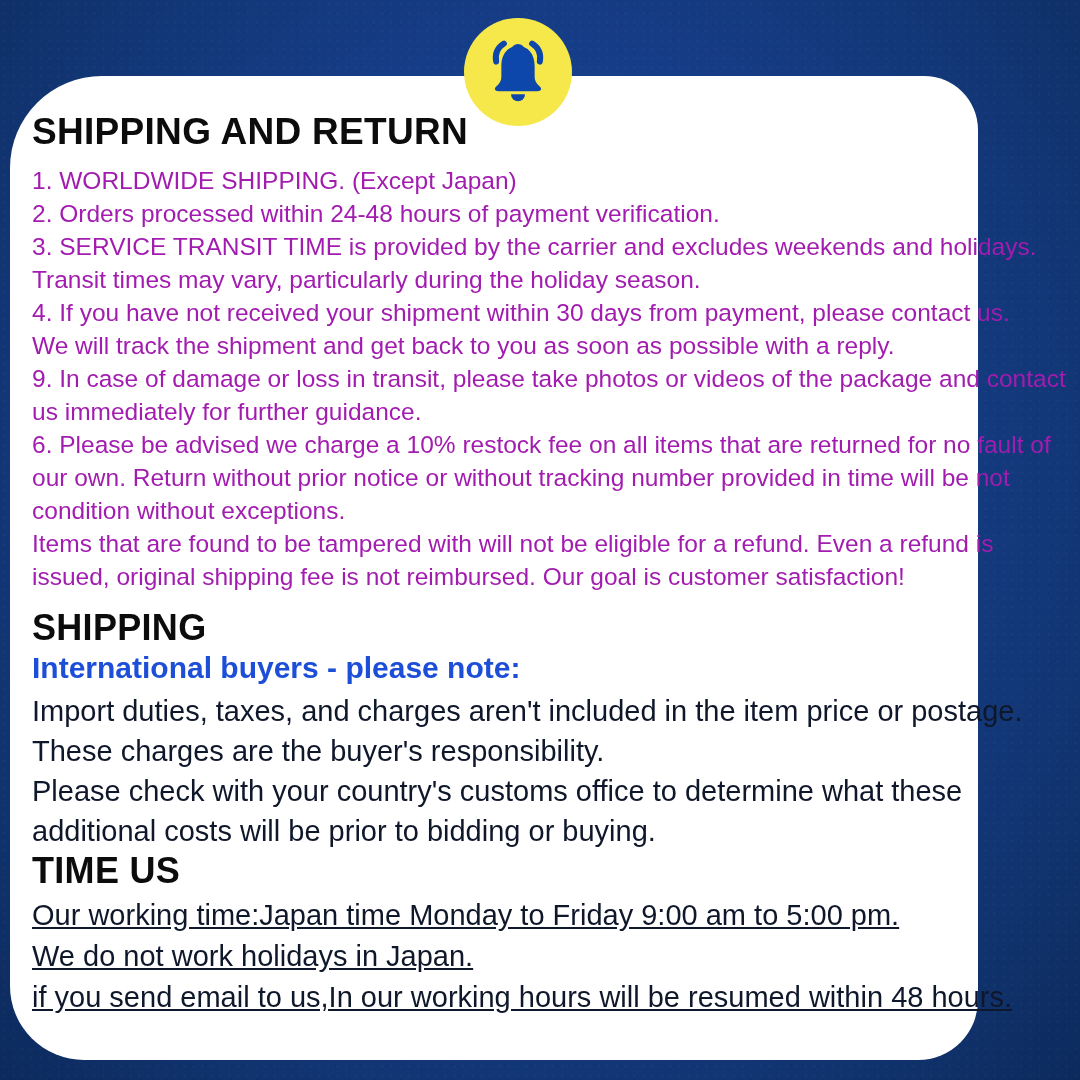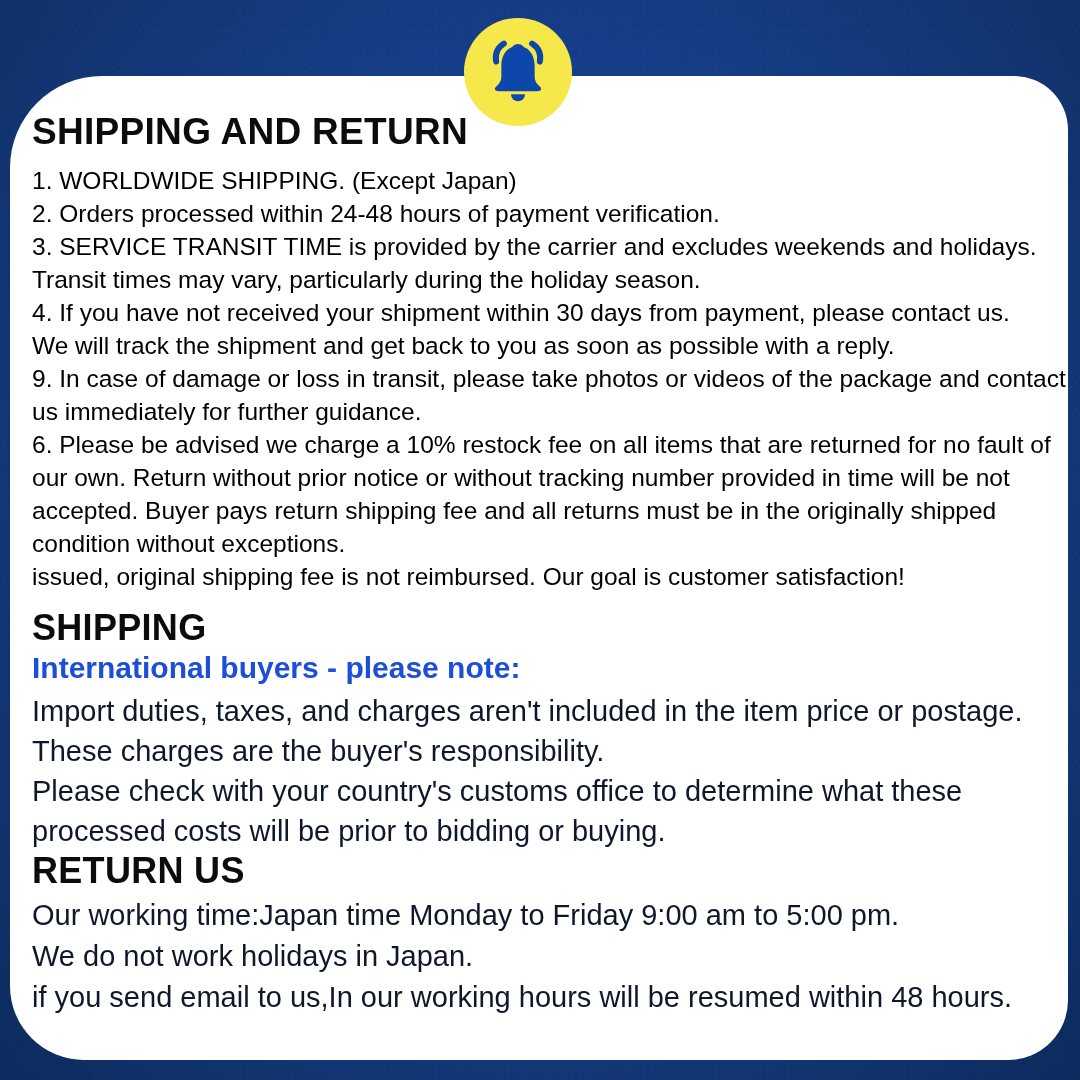--- a/index.html
+++ b/index.html
@@ -15,44 +15,44 @@
   }
   .bg::after{
     content:'';position:absolute;inset:0;opacity:.45;
     background-image:
       radial-gradient(rgba(255,255,255,.06) 1px, transparent 1.3px),
       radial-gradient(rgba(0,0,0,.10) 1px, transparent 1.3px);
     background-size:9px 9px,13px 13px;
     background-position:0 0,4px 6px;
   }
   .card{
-    position:absolute;left:10px;top:76px;width:1058px;height:984px;
+    position:absolute;left:10px;top:76px;width:968px;height:984px;
     background:#ffffff;
     border-radius:92px 54px 60px 74px;
     box-sizing:border-box;
     padding:0 8px 0 22px;
   }
   .badge{
     position:absolute;left:464px;top:18px;width:108px;height:108px;
     background:#f6e84b;border-radius:50%;
     display:flex;align-items:center;justify-content:center;
   }
   h1,h2{
     font-weight:800;color:#0c0c0c;letter-spacing:.3px;margin:0;
   }
   .h-shipping{font-size:37px;line-height:40px;margin:36px 0 12px;}
   .h-payment{font-size:36px;line-height:42px;margin:14px 0 0;}
   .h-about{font-size:36px;line-height:40px;margin:0 0 0;}
   .line-sm{
-    font-size:24.5px;line-height:33px;color:#000000;white-space:nowrap;
+    font-size:24.5px;line-height:33px;color:#a21caf;white-space:nowrap;
   }
   .line-lg{
     font-size:29px;line-height:40px;color:#0f172a;white-space:nowrap;
   }
-  .about-wrap .line-lg{line-height:41px;}
+  .about-wrap .line-lg{line-height:41px;text-decoration:underline;}
   .red-note{
     color:#1d4ed8;font-weight:700;font-size:30px;line-height:34px;
     margin:2px 0 0;white-space:nowrap;
   }
   .payment-lines{margin-top:6px;}
   .about-wrap{margin-top:4px;}
 </style>
 </head>
 <body>
 
@@ -65,35 +65,35 @@
         <div class="line-sm">1. WORLDWIDE SHIPPING. (Except Japan)</div>
         <div class="line-sm">2. Orders processed within 24-48 hours of payment verification.</div>
         <div class="line-sm">3. SERVICE TRANSIT TIME is provided by the carrier and excludes weekends and holidays.</div>
         <div class="line-sm">Transit times may vary, particularly during the holiday season.</div>
         <div class="line-sm">4. If you have not received your shipment within 30 days from payment, please contact us.</div>
         <div class="line-sm">We will track the shipment and get back to you as soon as possible with a reply.</div>
         <div class="line-sm">9. In case of damage or loss in transit, please take photos or videos of the package and contact</div>
         <div class="line-sm">us immediately for further guidance.</div>
         <div class="line-sm">6. Please be advised we charge a 10% restock fee on all items that are returned for no fault of</div>
         <div class="line-sm">our own. Return without prior notice or without tracking number provided in time will be not</div>
-        <div class="line-sm">accepted. Buyer pays return shipping fee and all returns must be in the originally shipped</div>
         <div class="line-sm">condition without exceptions.</div>
+        <div class="line-sm">Items that are found to be tampered with will not be eligible for a refund. Even a refund is</div>
         <div class="line-sm">issued, original shipping fee is not reimbursed. Our goal is customer satisfaction!</div>
       </div>
 
     <h2 class="h-payment">SHIPPING</h2>
     <div class="red-note">International buyers - please note:</div>
     <div class="lines payment-lines">
         <div class="line-lg">Import duties, taxes, and charges aren't included in the item price or postage.</div>
         <div class="line-lg">These charges are the buyer's responsibility.</div>
         <div class="line-lg">Please check with your country's customs office to determine what these</div>
-        <div class="line-lg">processed costs will be prior to bidding or buying.</div>
+        <div class="line-lg">additional costs will be prior to bidding or buying.</div>
       </div>
 
-    <h2 class="h-about">RETURN US</h2>
+    <h2 class="h-about">TIME US</h2>
     <div class="lines about-wrap">
         <div class="line-lg">Our working time:Japan time Monday to Friday 9:00 am to 5:00 pm.</div>
         <div class="line-lg">We do not work holidays in Japan.</div>
         <div class="line-lg">if you send email to us,In our working hours will be resumed within 48 hours.</div>
       </div>
   </div>
 
   <div class="badge">
     <svg viewBox="0 0 100 100" width="74" height="74" aria-hidden="true">
       <g fill="#0e47ab">

